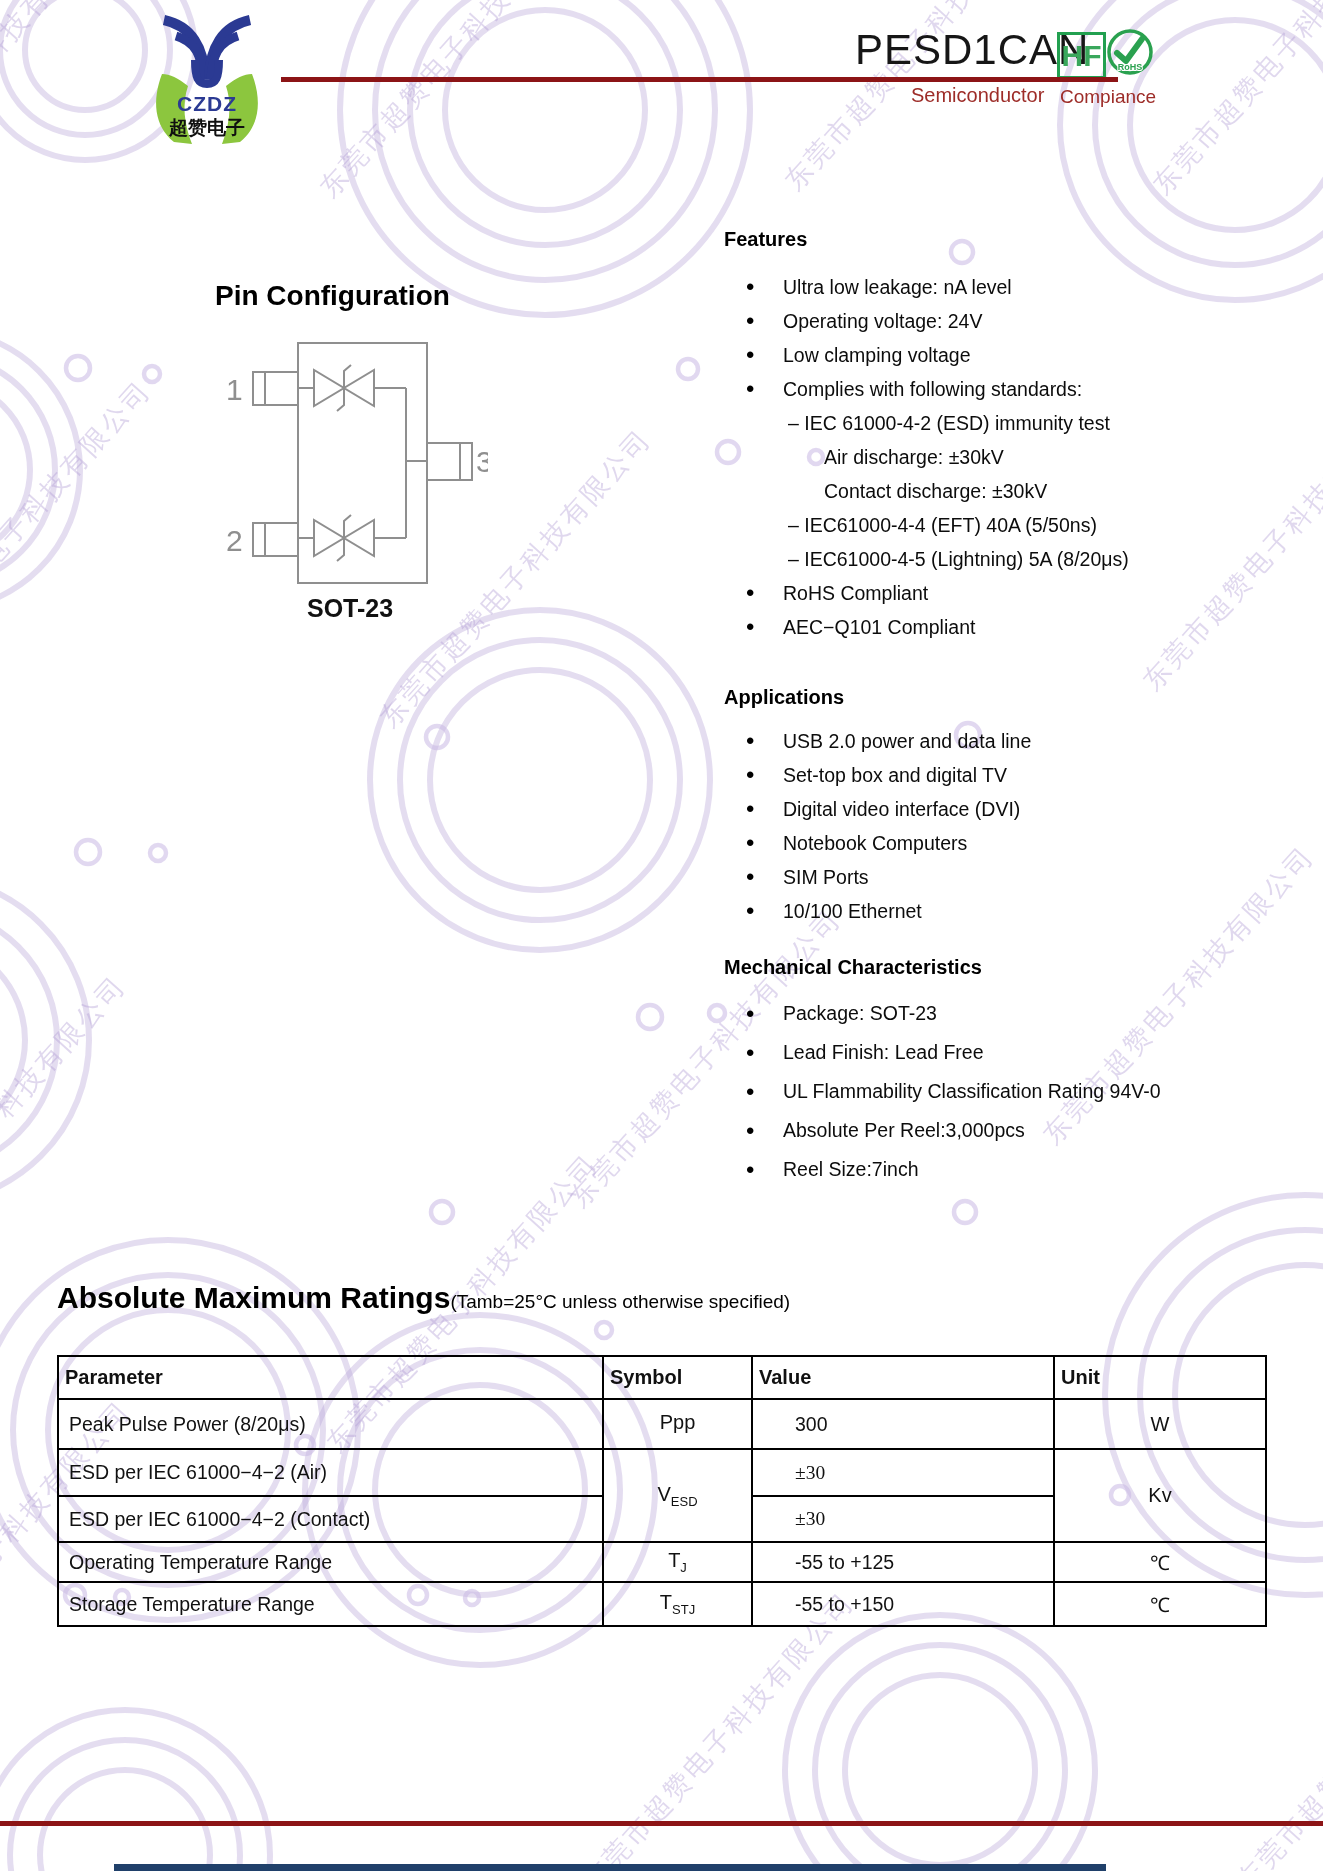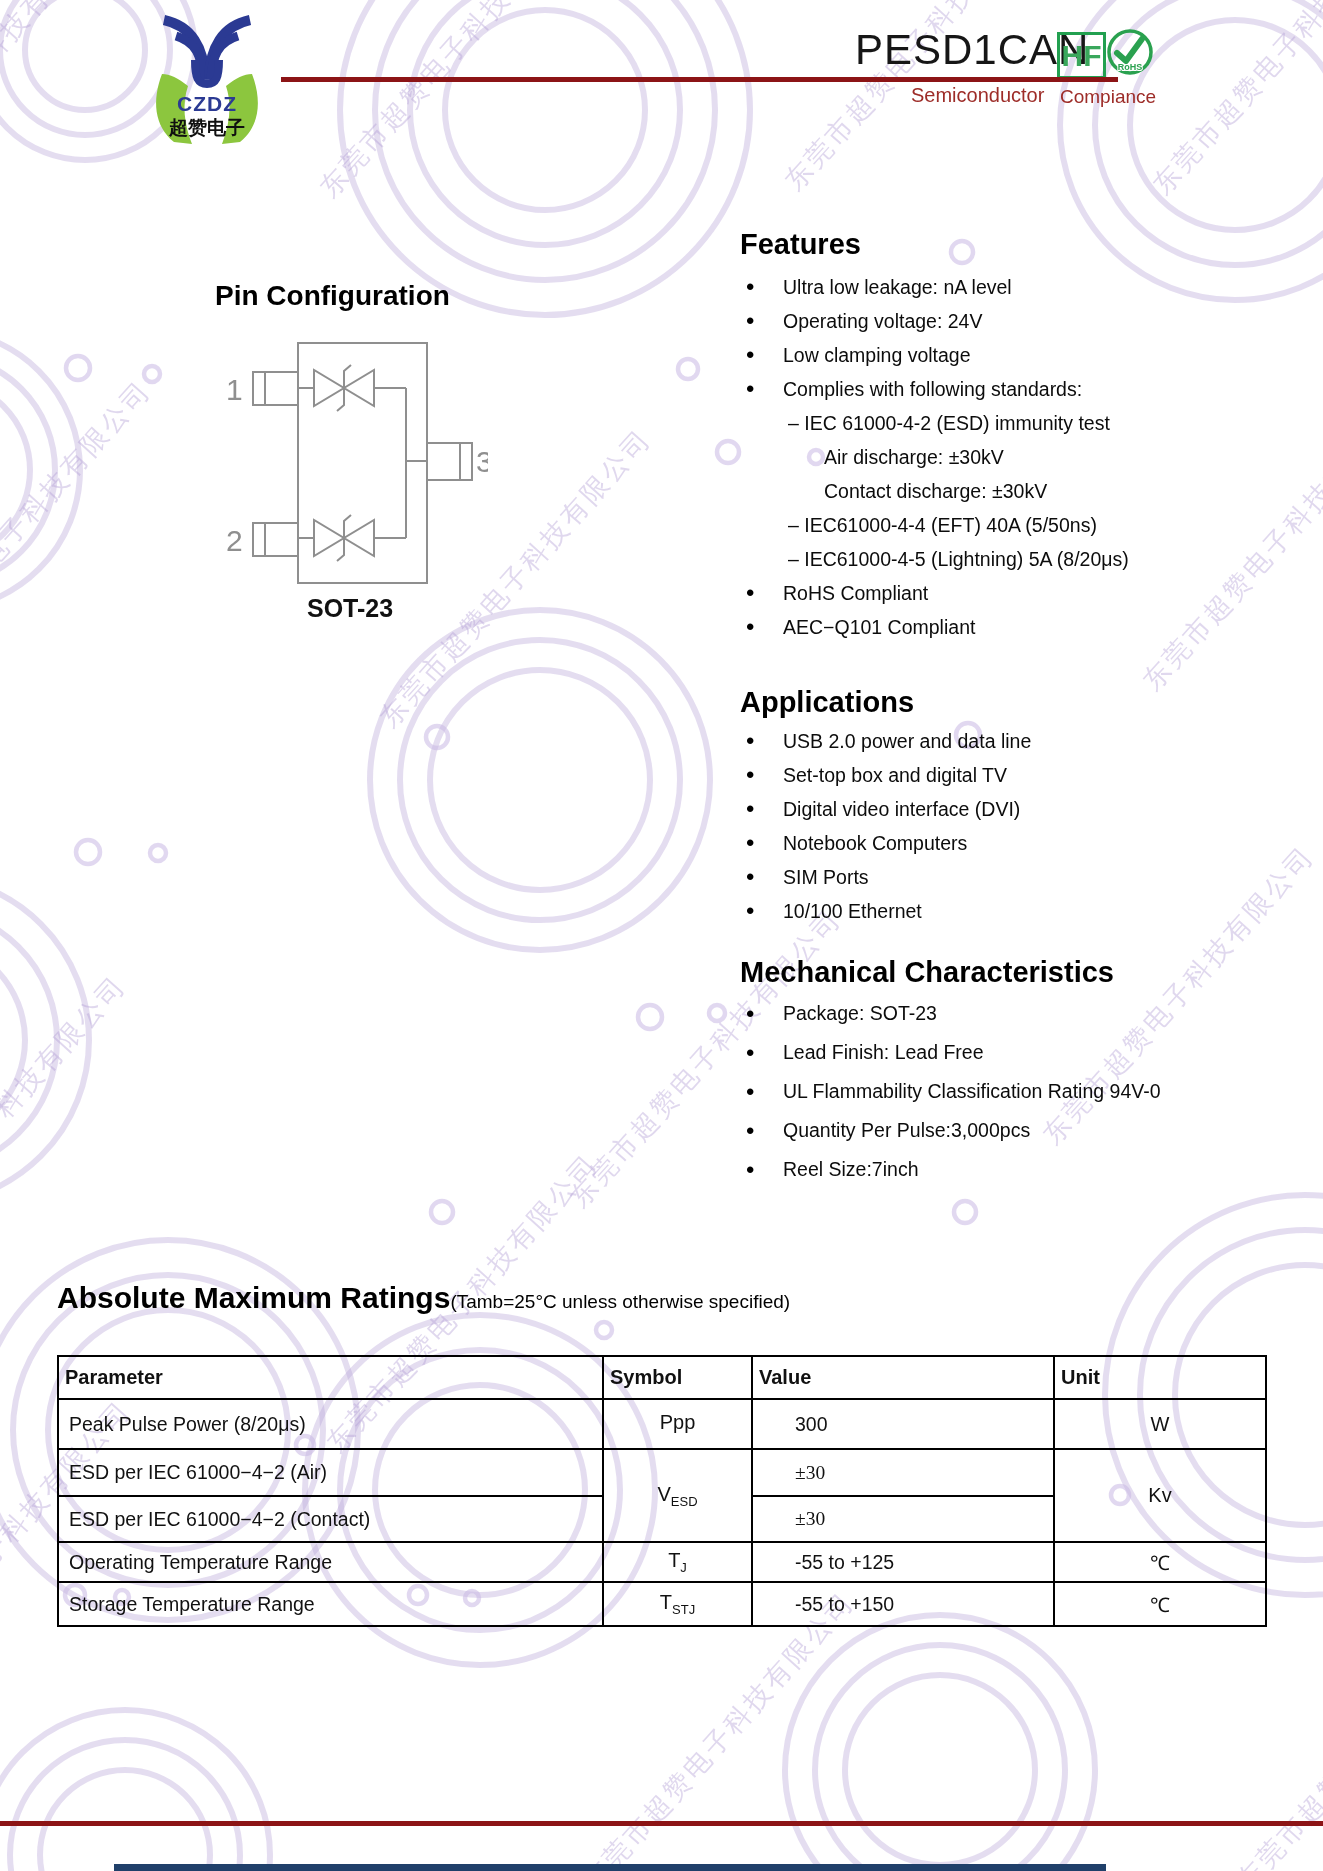--- a/index.html
+++ b/index.html
@@ -15,21 +15,21 @@
   .hf-box{left:1057px;top:32px;width:43px;height:41px;border:3px solid #22a050;color:#3aa75c;
           font-size:30px;font-weight:bold;text-align:center;line-height:41px;}
   .rule-top{left:281px;top:77px;width:837px;height:5px;background:#8c1416;}
   .semi{left:911px;top:84px;font-size:20px;color:#9d2c28;}
   .comp{left:1060px;top:86px;font-size:19px;color:#9d2c28;}
   .logo{left:148px;top:12px;}
   .rohs-icon{left:1106px;top:28px;}
   .pin-title{left:215px;top:280px;font-size:28px;font-weight:bold;color:#000;}
   .pin-svg{left:218px;top:330px;}
   .sot{left:295px;top:594px;font-size:25px;font-weight:bold;margin-left:12px;}
-  .r-head{left:740px;font-size:29px;font-weight:bold;color:#000;}
+  .r-head{left:724px;font-size:20px;font-weight:bold;color:#000;}
   .r-list{left:740px;width:470px;}
   .li{position:relative;font-size:19.5px;height:34px;line-height:34px;color:#0c0c0c;}
   .li.b{padding-left:43px;}
   .li.b::before{content:"•";position:absolute;left:6px;top:0;font-size:24px;color:#000;}
   .li.d1{padding-left:48px;}
   .li.d2{padding-left:84px;}
   .mech .li{height:39px;line-height:39px;}
   .amr-title{left:57px;top:1272px;font-size:30px;font-weight:bold;color:#000;white-space:nowrap;margin-top:9px;}
   .amr-title .sub{font-size:19px;font-weight:normal;}
   table.amr{position:absolute;z-index:1;left:57px;top:1355px;border-collapse:collapse;background:transparent;}
@@ -212,21 +212,21 @@
     <div class="li b">Notebook Computers</div>
     <div class="li b">SIM Ports</div>
     <div class="li b">10/100 Ethernet</div>
   </div>
 
   <div class="ct r-head" style="top:956px">Mechanical Characteristics</div>
   <div class="ct r-list mech" style="top:994px">
     <div class="li b">Package: SOT-23</div>
     <div class="li b">Lead Finish: Lead Free</div>
     <div class="li b">UL Flammability Classification Rating 94V-0</div>
-    <div class="li b">Quantity Per Pulse:3,000pcs</div>
+    <div class="li b">Absolute Per Reel:3,000pcs</div>
     <div class="li b">Reel Size:7inch</div>
   </div>
 
   <div class="ct amr-title">
     <span>Absolute Maximum Ratings</span><span class="sub">(Tamb=25°C unless otherwise specified)</span>
   </div>
 
   <table class="amr">
     <colgroup>
         <col style="width:545px">

